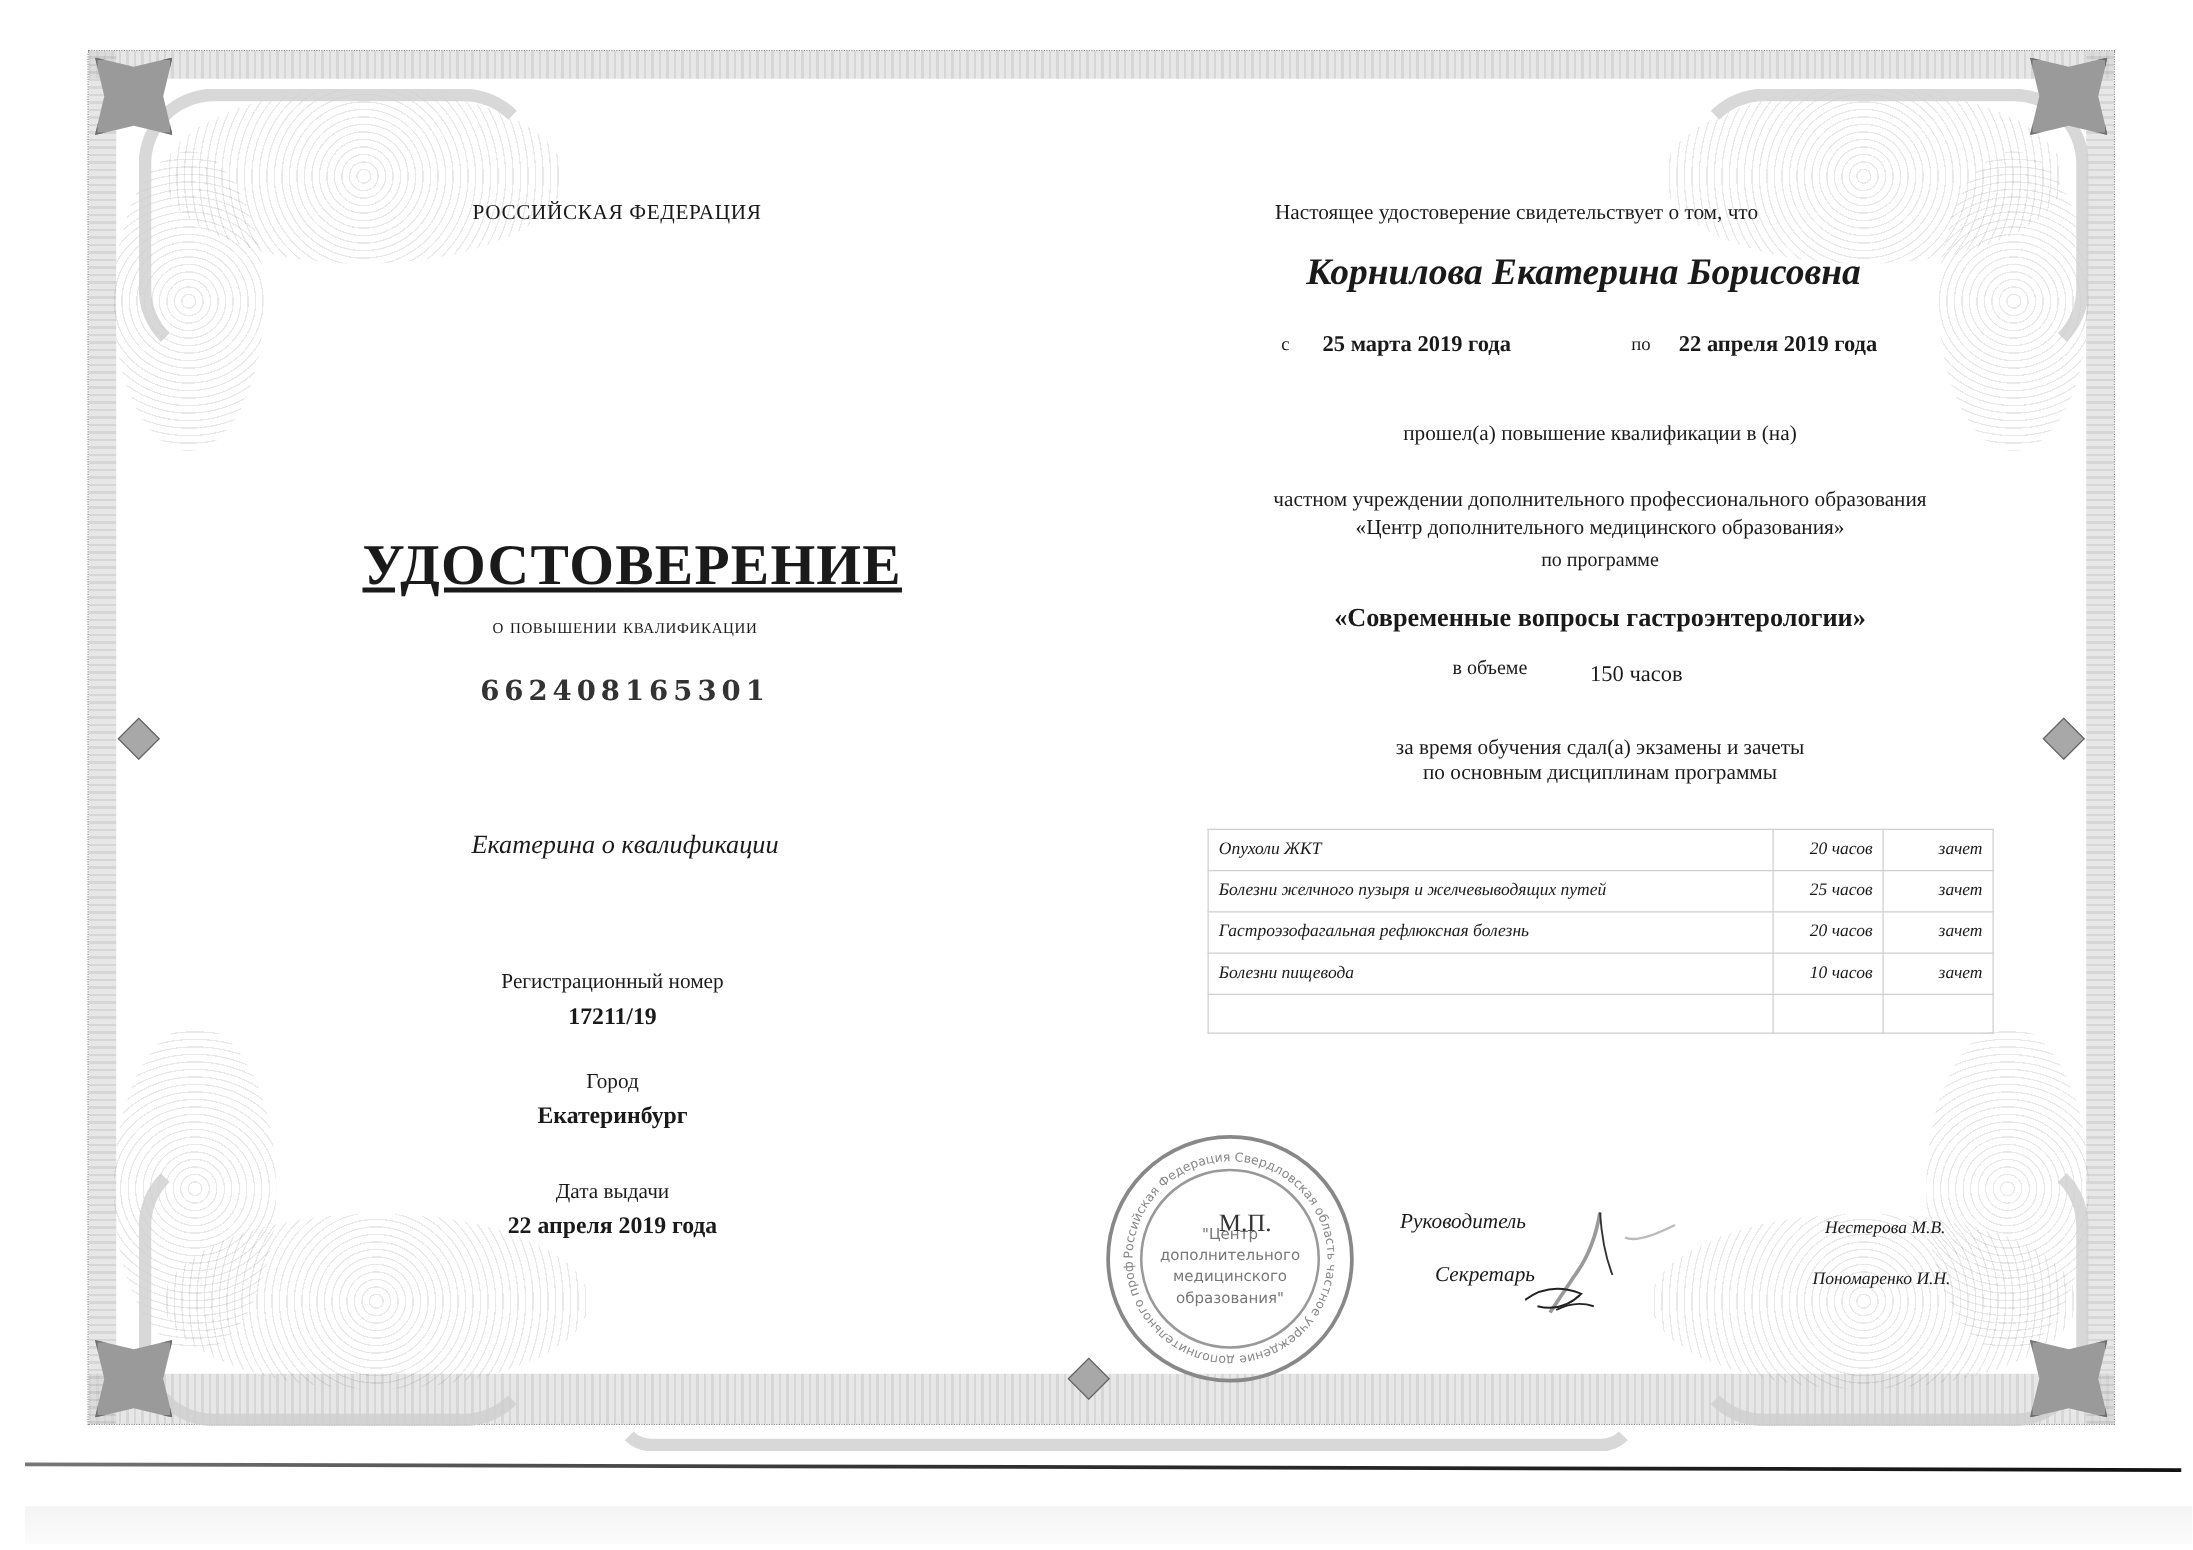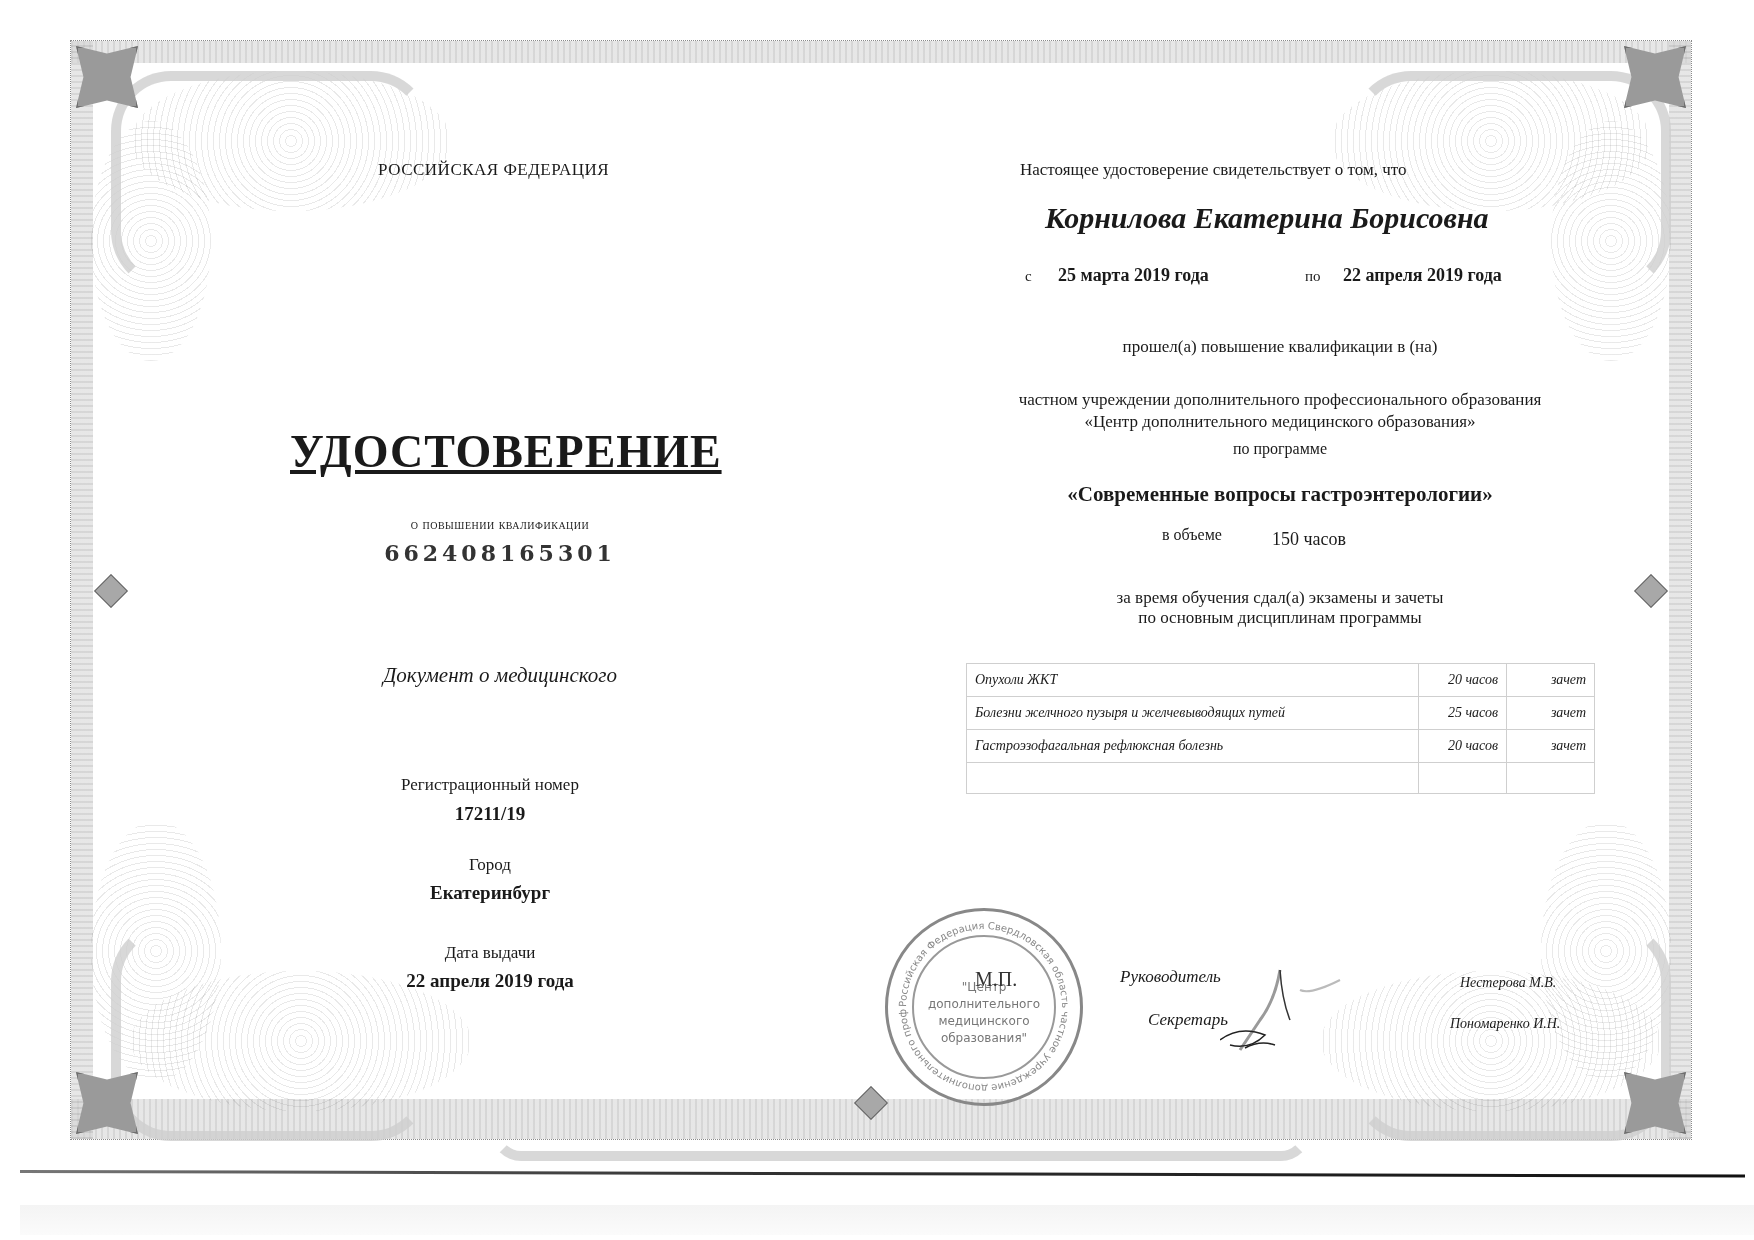--- a/index.html
+++ b/index.html
@@ -50,21 +50,21 @@
   .diamond {
     position:absolute; width:22px; height:22px; background:#a8a8a8;
     border:1px solid #666; transform:rotate(45deg);
   }
   .abs { position:absolute; }
   .center { text-align:center; }
 
   
   .country { left:378px; top:160px; font-size:17px; letter-spacing:0.5px; }
   .title { left:290px; top:425px; width:420px; font-size:46px; font-weight:bold; letter-spacing:1px;text-decoration:underline; }
-  .subtitle { left:290px; top:517px; width:420px; font-size:14px; font-variant:small-caps; letter-spacing:.5px; }
+  .subtitle { left:290px; top:491px; width:420px; font-size:17px; font-variant:small-caps; letter-spacing:.5px; }
   .number { left:290px; top:540px; width:420px; font-size:22px; font-weight:bold; letter-spacing:4px; font-family:"DejaVu Serif", serif; color:#333; }
   .doc-label { left:290px; top:663px; width:420px; font-size:21px; font-style:italic; }
   .reg-label { left:340px; top:775px; width:300px; font-size:17px; }
   .reg-value { left:340px; top:803px; width:300px; font-size:19px; font-weight:bold; }
   .city-label { left:340px; top:855px; width:300px; font-size:17px; }
   .city-value { left:340px; top:882px; width:300px; font-size:19px; font-weight:bold; }
   .date-label { left:340px; top:943px; width:300px; font-size:17px; }
   .date-value { left:340px; top:970px; width:300px; font-size:19px; font-weight:bold; }
 
   
@@ -157,21 +157,21 @@
 
   <div class="diamond" style="left:28px;top:538px;"></div>
   <div class="diamond" style="right:28px;top:538px;"></div>
   <div class="diamond" style="left:788px;top:1050px;"></div>
 </div>
 
 <div class="abs country">РОССИЙСКАЯ ФЕДЕРАЦИЯ</div>
 <div class="abs title center">УДОСТОВЕРЕНИЕ</div>
 <div class="abs subtitle center">о повышении квалификации</div>
 <div class="abs number center">662408165301</div>
-<div class="abs doc-label center">Документ о медицинского</div>
+<div class="abs doc-label center">Екатерина о квалификации</div>
 <div class="abs reg-label center">Регистрационный номер</div>
 <div class="abs reg-value center">17211/19</div>
 <div class="abs city-label center">Город</div>
 <div class="abs city-value center">Екатеринбург</div>
 <div class="abs date-label center">Дата выдачи</div>
 <div class="abs date-value center">22 апреля 2019 года</div>
 
 <div class="abs intro">Настоящее удостоверение свидетельствует о том, что</div>
 <div class="abs fullname">Корнилова Екатерина Борисовна</div>
 <div class="abs lbl-from">с</div>
@@ -196,20 +196,25 @@
     <td class="grade">зачет</td>
   </tr>
   <tr>
     <td class="name">Болезни желчного пузыря и желчевыводящих путей</td>
     <td class="hours">25 часов</td>
     <td class="grade">зачет</td>
   </tr>
   <tr>
     <td class="name">Гастроэзофагальная рефлюксная болезнь</td>
     <td class="hours">20 часов</td>
+    <td class="grade">зачет</td>
+  </tr>
+  <tr>
+    <td class="name">Болезни пищевода</td>
+    <td class="hours">10 часов</td>
     <td class="grade">зачет</td>
   </tr>
   <tr class="empty">
     <td class="name"></td>
     <td class="hours"></td>
     <td class="grade"></td>
   </tr>
 </tbody>
   </table>
 

